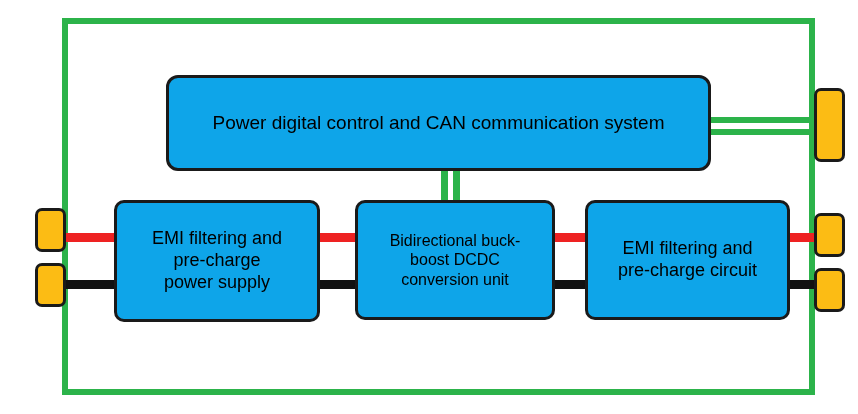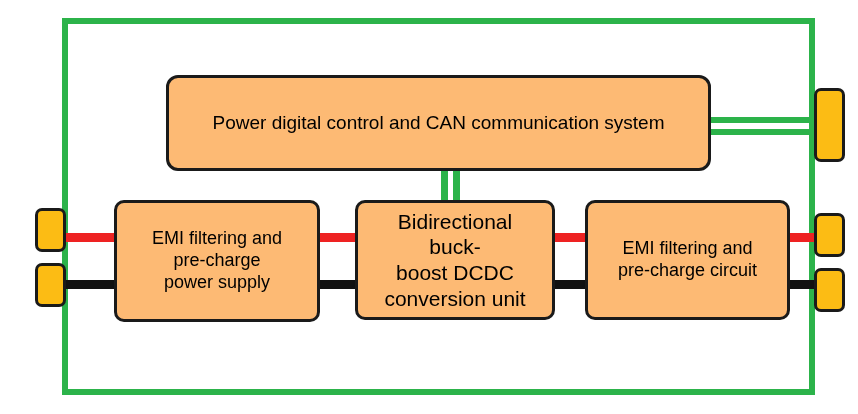--- a/index.html
+++ b/index.html
@@ -28,21 +28,21 @@
     height: 377px;
     border: 6px solid #2cb34a;
     box-sizing: border-box;
     background: transparent;
   }
 
   
   .block {
     position: absolute;
     box-sizing: border-box;
-    background: #fdba74;
+    background: #0ea5e9;
     border: 3px solid #1a1a1a;
     border-radius: 10px;
     display: flex;
     align-items: center;
     justify-content: center;
     text-align: center;
     color: #000000;
     line-height: 1.22;
     z-index: 6;
     padding: 2px 22px;
@@ -61,21 +61,21 @@
     top: 200px;
     width: 206px;
     height: 122px;
     font-size: 18px;
   }
   .block-dcdc {
     left: 355px;
     top: 200px;
     width: 200px;
     height: 120px;
-    font-size: 21px;
+    font-size: 16px;
   }
   .block-emi-out {
     left: 585px;
     top: 200px;
     width: 205px;
     height: 120px;
     font-size: 18px;
   }
   .block-label {
     display: block;

